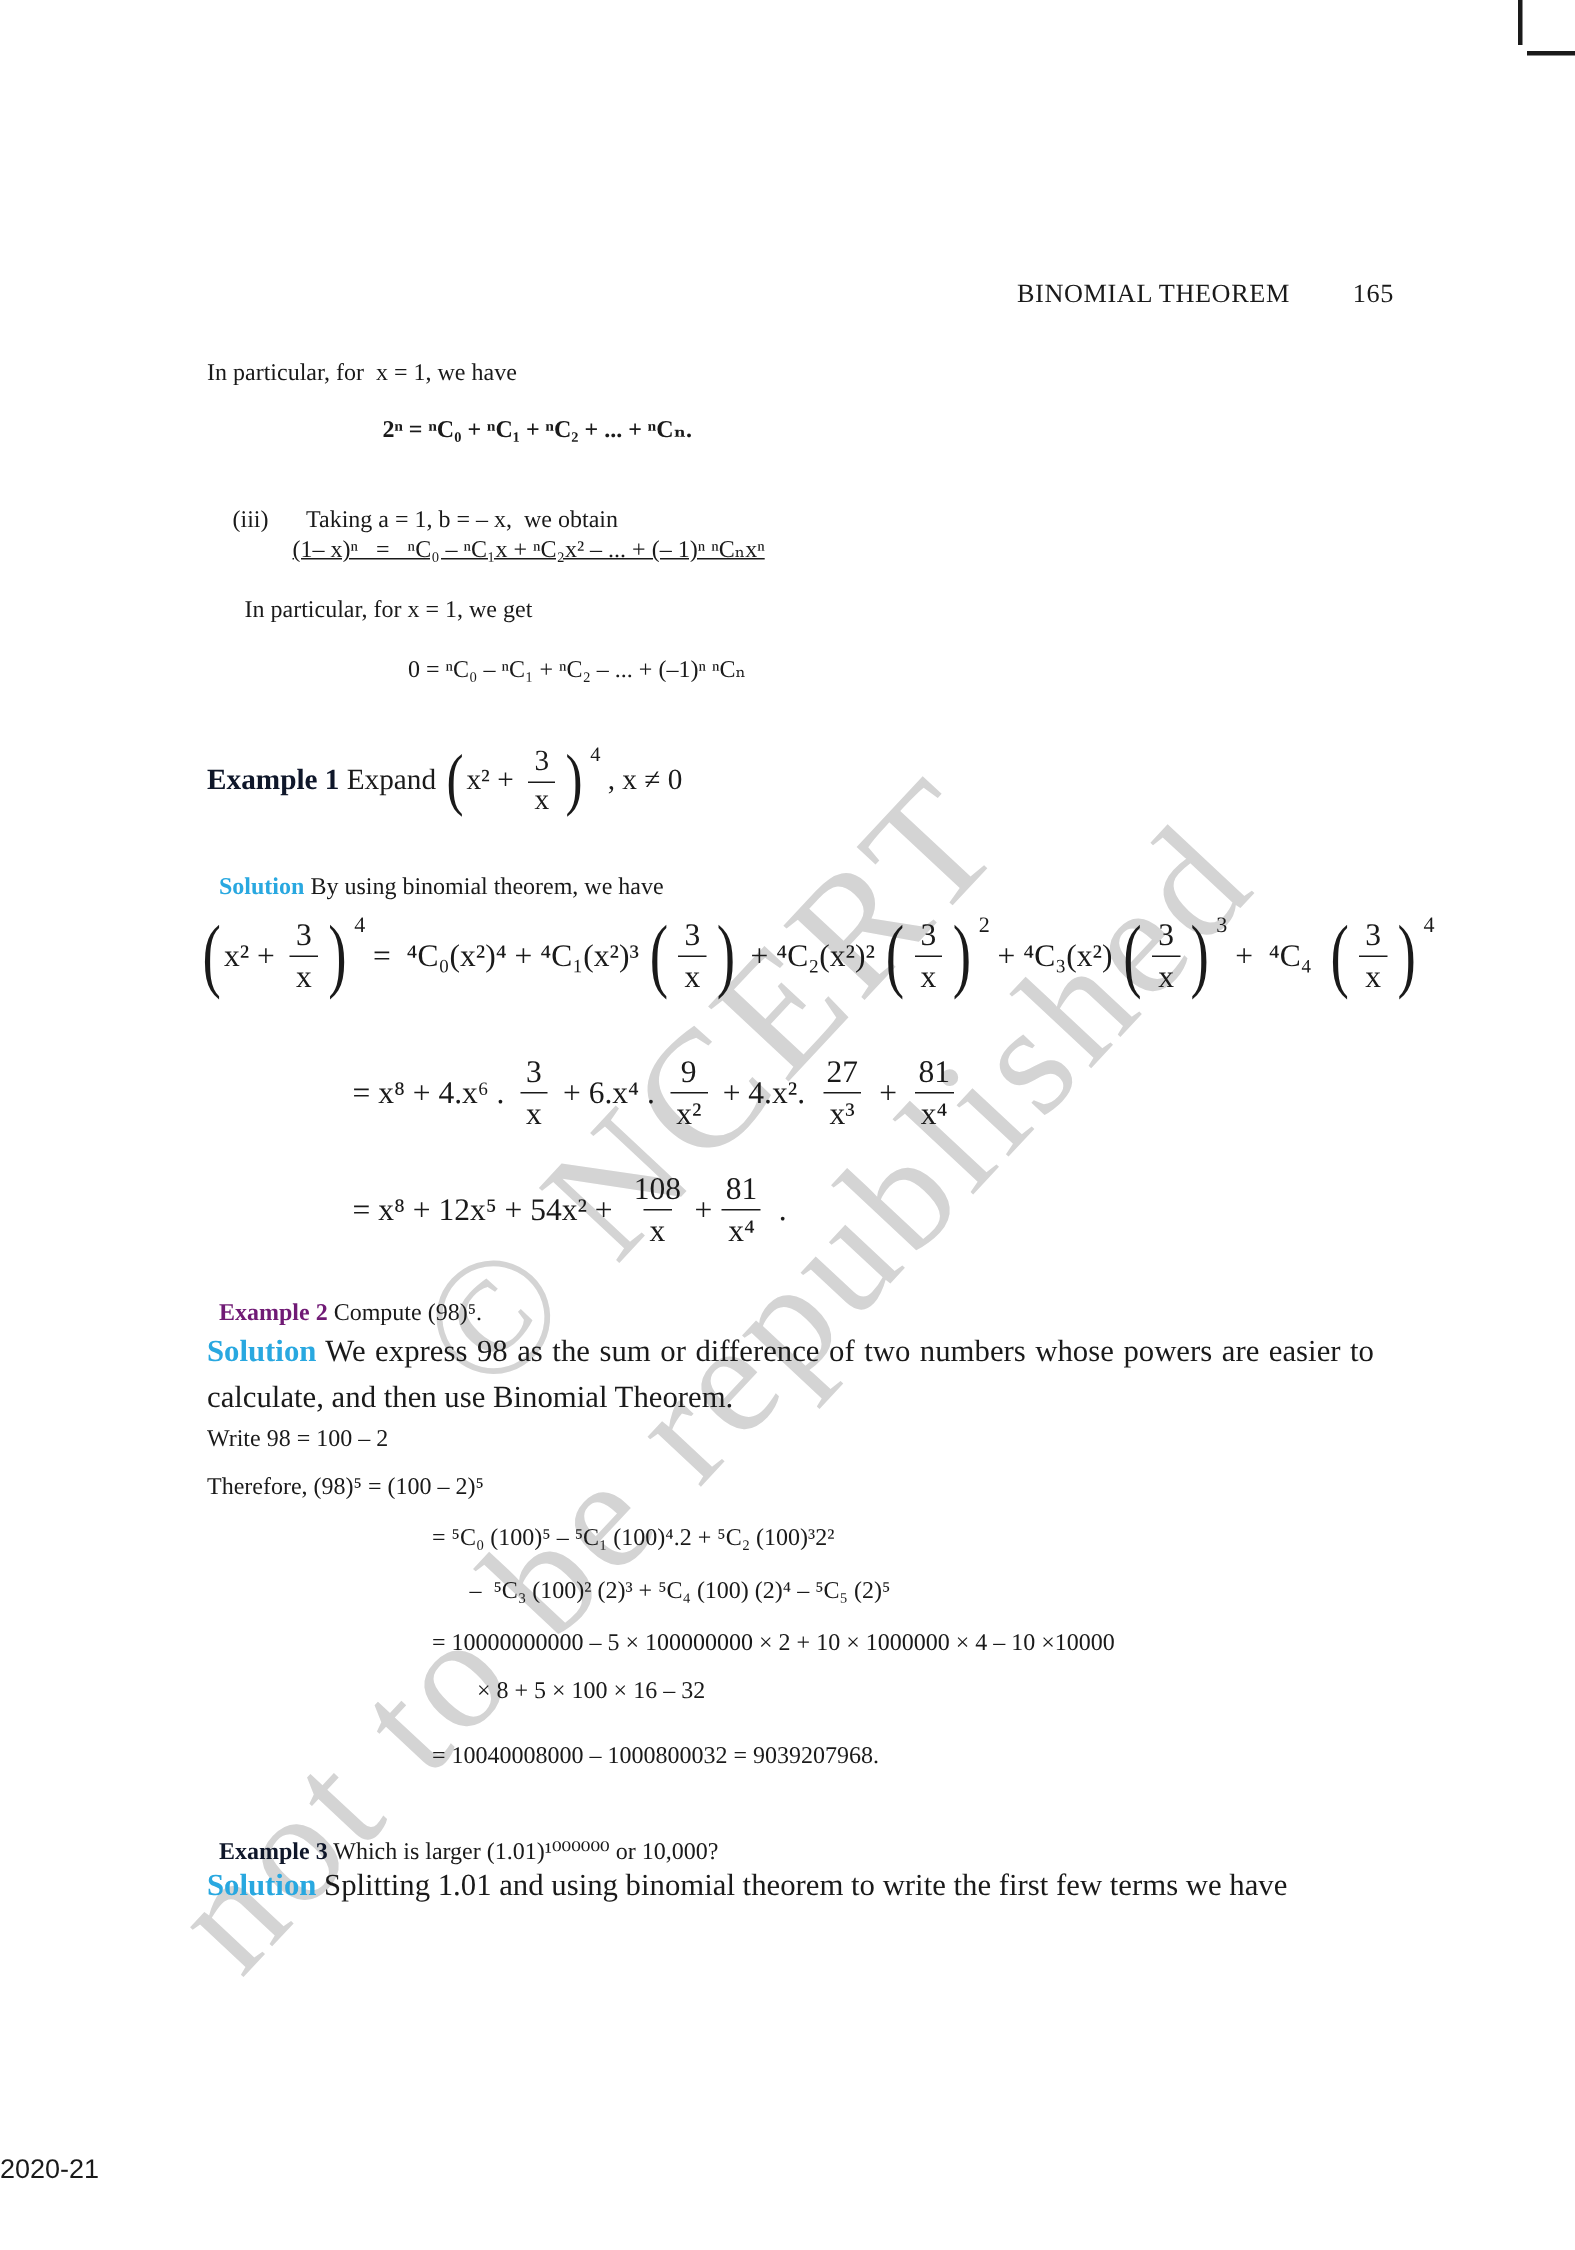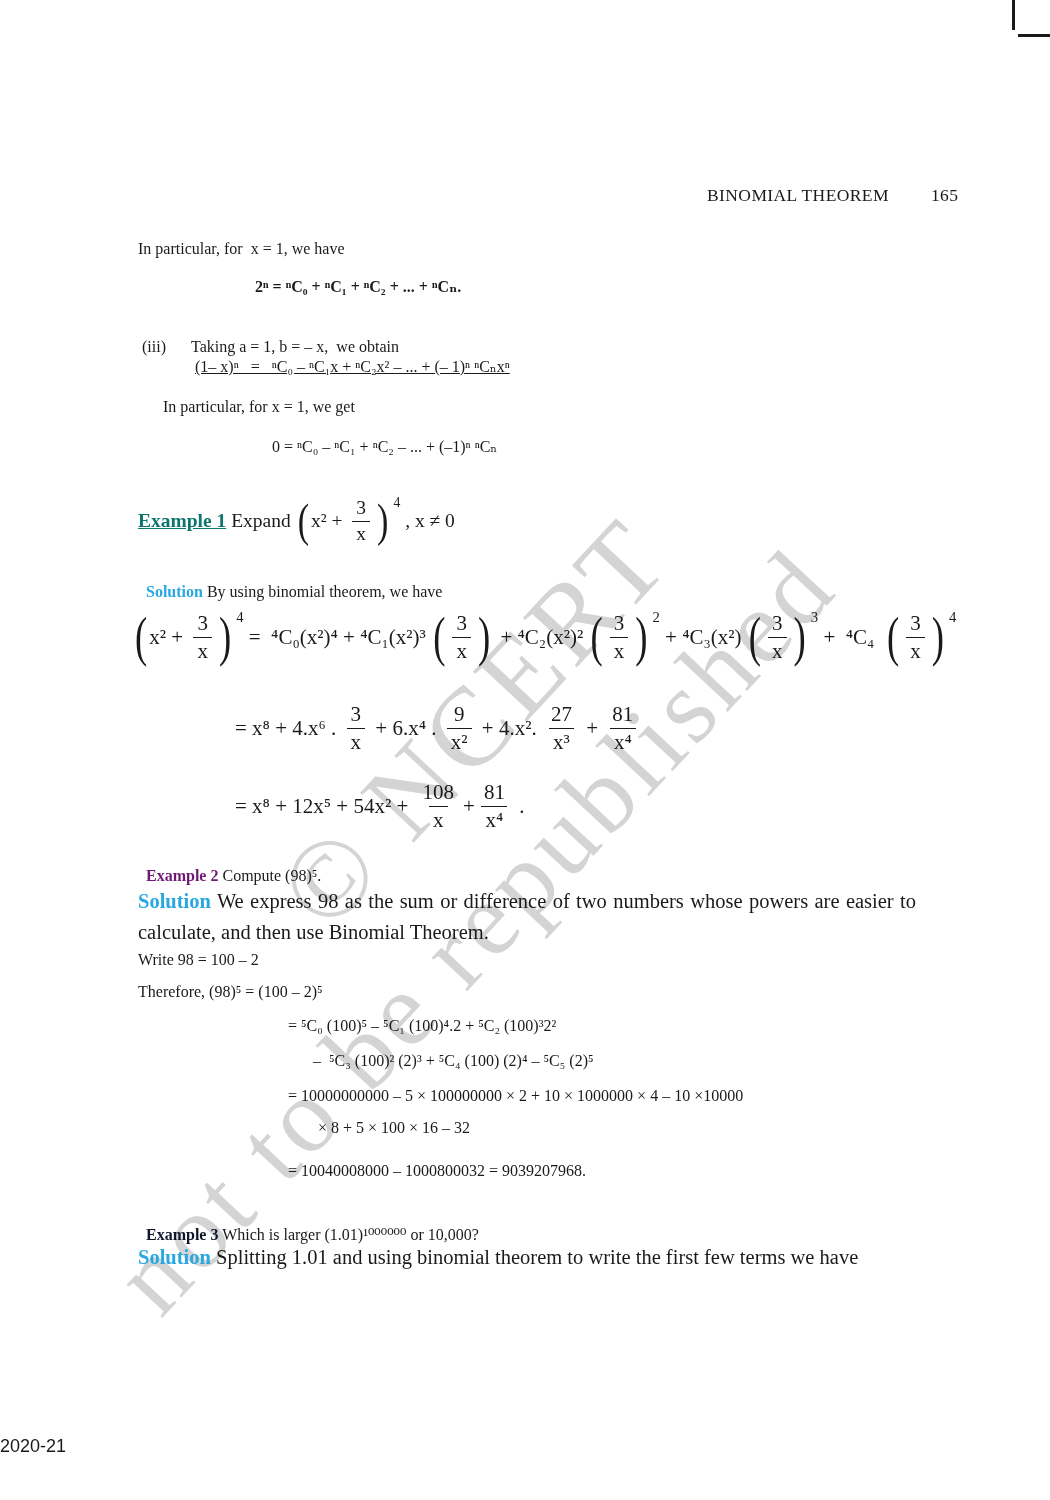--- a/index.html
+++ b/index.html
@@ -5,21 +5,21 @@
   html,body{margin:0;padding:0;}
   body{
     width:1050px;height:1500px;position:relative;background:#ffffff;
     font-family:"Liberation Serif","DejaVu Serif",serif;color:#1a1a1a;
     overflow:hidden;
   }
   .abs{position:absolute;z-index:2;}
   .mline{white-space:pre;font-size:16px;line-height:1.25;}
   .prose{font-size:20.5px;line-height:31px;text-align:justify;margin:0;}
   .accent{font-weight:bold;}
-  .hdr{display:flex;gap:42px;font-size:17.5px;letter-spacing:.4px;margin-left:29px;}
+  .hdr{display:flex;gap:42px;font-size:17.5px;letter-spacing:.4px;}
   
   .eqrow{display:flex;align-items:center;font-size:21px;white-space:pre;}
   .frac{display:inline-flex;flex-direction:column;align-items:center;line-height:1.15;margin:0 5px;}
   .frac .num{padding:0 4px 1px;}
   .frac .den{border-top:1.8px solid #1a1a1a;padding:1px 4px 0;}
   .prg{display:inline-flex;align-items:center;}
   .bigp{display:inline-block;font-size:175%;transform:scaleY(1.5);line-height:1.1;margin:0 2px;font-weight:400;}
   .pexp{align-self:flex-start;font-size:70%;margin:-2px 0 0 3px;}
   .sm{font-size:19.5px;}
   .sm .bigp{transform:scaleY(1.35);}
@@ -40,32 +40,32 @@
 
 <div class="abs hdr" style="left:678px;top:185px;">
   <span>BINOMIAL THEOREM</span>
   <span>165</span>
 </div>
 
 <div class="abs mline" style="left:138px;top:239px;">In particular, for  x = 1, we have</div>
 
 <div class="abs mline" style="left:255px;top:277px;font-weight:bold;">2ⁿ = ⁿC₀ + ⁿC₁ + ⁿC₂ + ... + ⁿCₙ.</div>
 
-<div class="abs mline" style="left:134px;top:317px;">
+<div class="abs mline" style="left:147px;top:317px;">
   <span>(iii)</span><span style="margin-left:25px;">Taking a = 1, b = – x,  we obtain</span>
 </div>
 
 <div class="abs mline" style="left:195px;top:357px;text-decoration:underline;">(1– x)ⁿ   =   ⁿC₀ – ⁿC₁x + ⁿC₂x² – ... + (– 1)ⁿ ⁿCₙxⁿ</div>
 
 <div class="abs mline" style="left:163px;top:397px;">In particular, for x = 1, we get</div>
 
 <div class="abs mline" style="left:272px;top:437px;">0 = ⁿC₀ – ⁿC₁ + ⁿC₂ – ... + (–1)ⁿ ⁿCₙ</div>
 
 <div class="abs eqrow sm" style="left:138px;top:489px;height:64px;">
-  <span class="accent" style="color:#0f766e;text-decoration:underline;">Example 1</span><span> Expand </span>
+  <span class="accent" style="color:#0f172a;">Example 1</span><span> Expand </span>
   <span class="prg">
     <span class="bigp">(</span>
     <span>x² + </span>
     <span class="frac">
       <span class="num">3</span>
       <span class="den">x</span>
     </span>
     <span class="bigp">)</span>
     <span class="pexp">4</span>
   </span>

